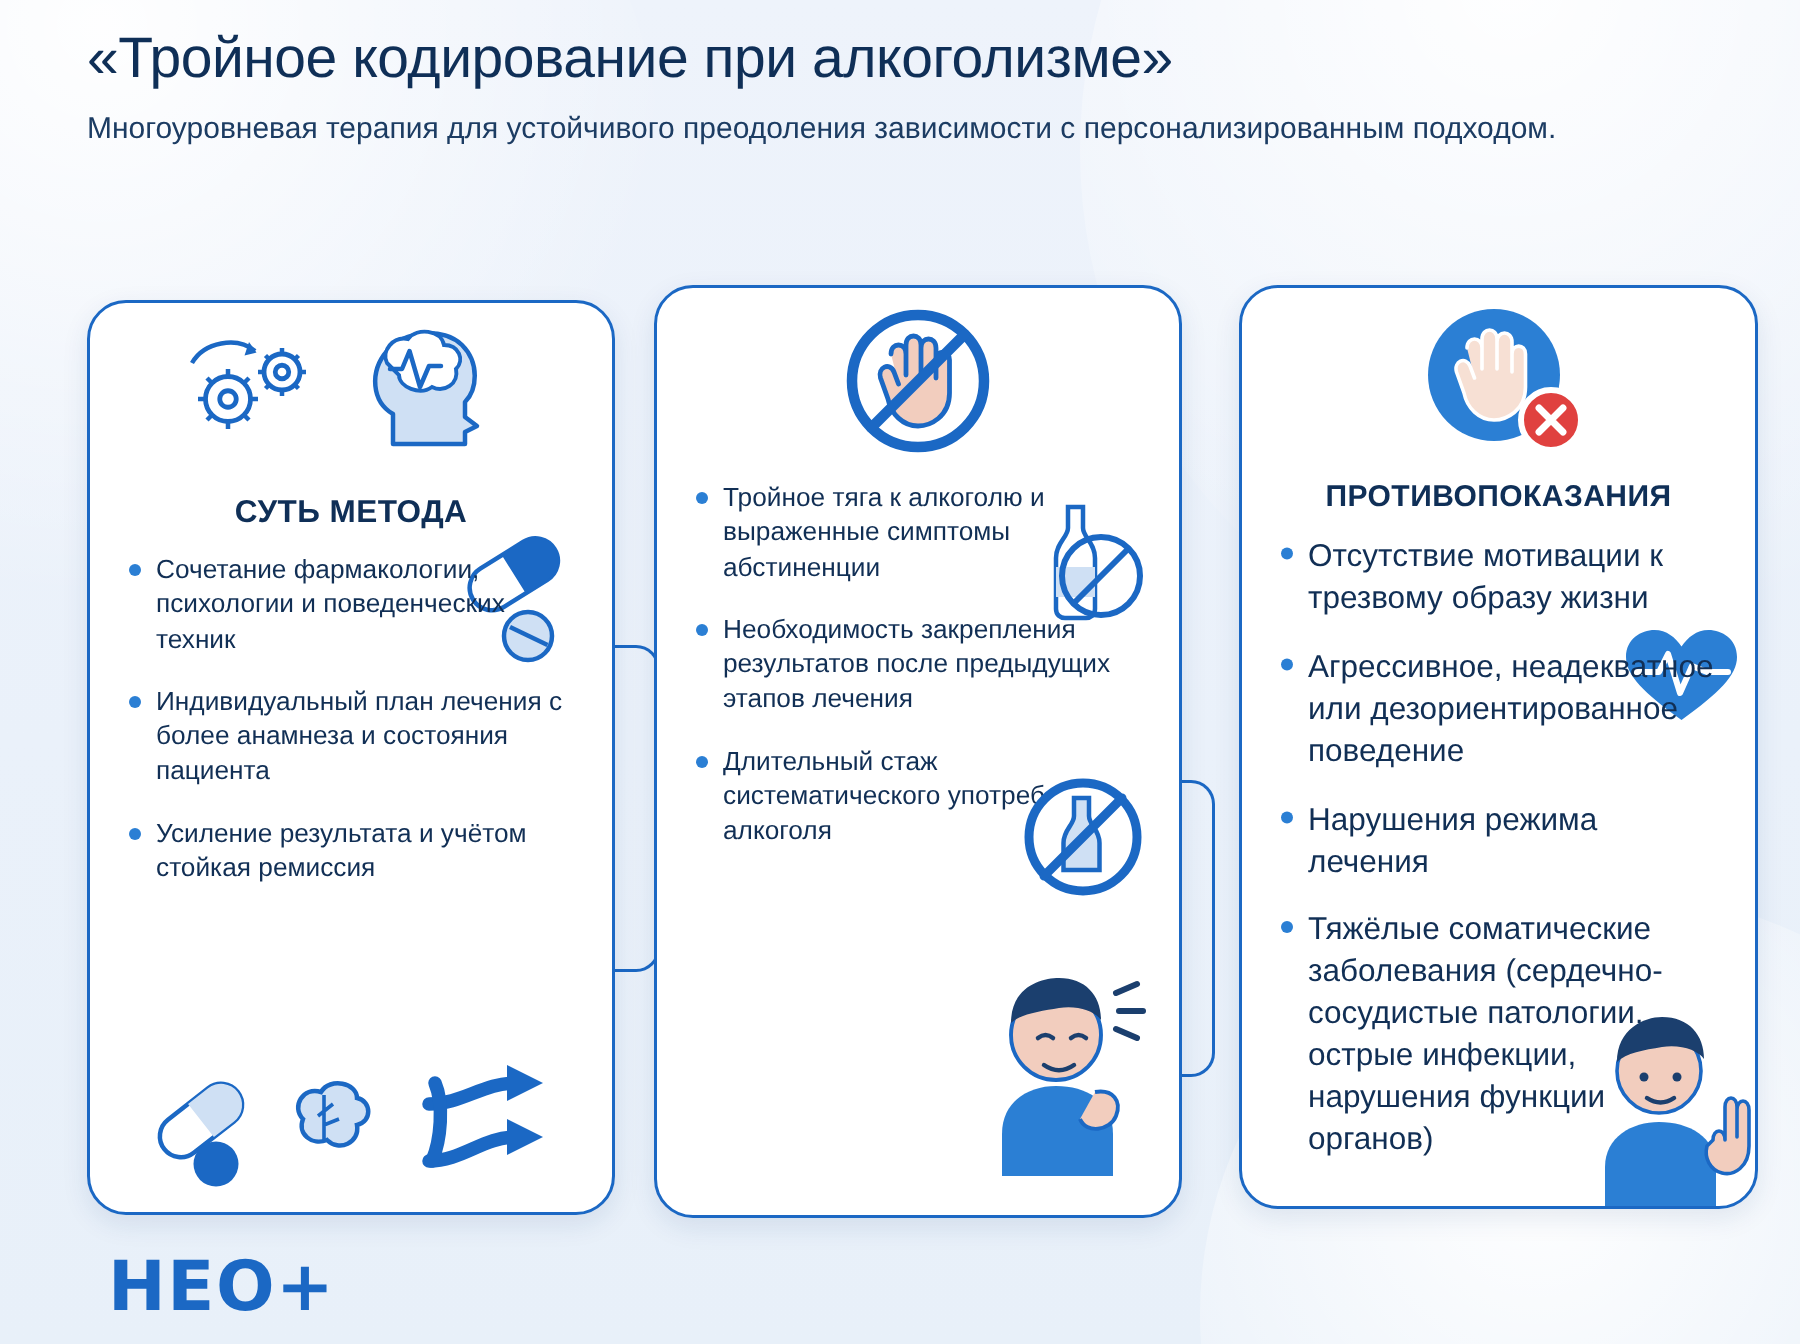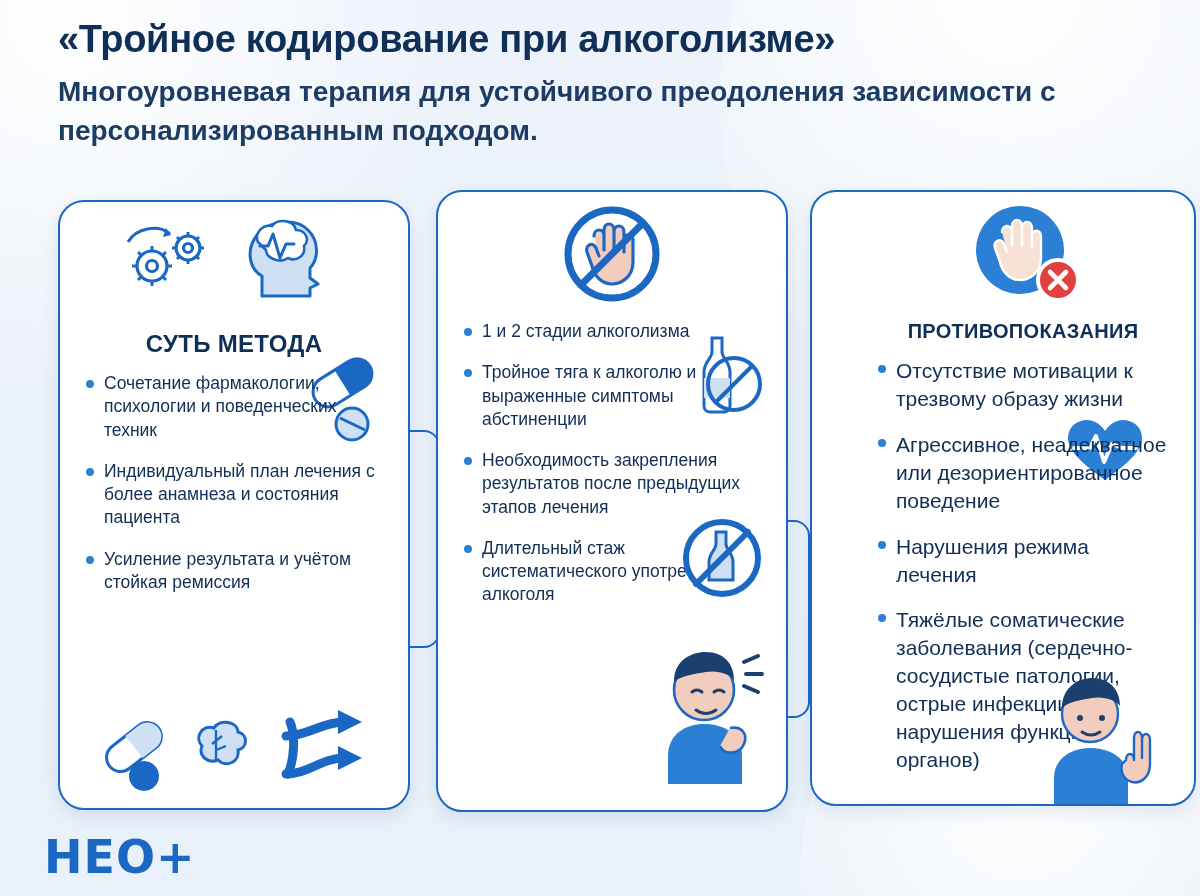--- a/index.html
+++ b/index.html
@@ -33,72 +33,72 @@
   .blob-c { width: 560px; height: 560px; right: -160px; bottom: -260px; }
 
   .header {
     position: absolute;
     left: 58px;
     top: 18px;
     right: 40px;
   }
   .title {
     font-size: 38px;
-    font-weight: bold;
+    font-weight: normal;
     color: #0f2f57;
     letter-spacing: -0.3px;
     margin: 0 0 10px 0;
     line-height: 1.15;
   }
   .subtitle {
-    font-size: 28px;
+    font-size: 20px;
     color: #1c3c63;
     line-height: 1.42;
     margin: 0;
     max-width: 1060px;
-    font-weight: 700;
+    font-weight: 400;
   }
 
   .cards {
     position: absolute;
     left: 58px;
     top: 190px;
     width: 1090px;
     height: 628px;
   }
   .card {
     position: absolute;
     background: #ffffff;
     border: 2px solid #1b68c4;
     border-radius: 26px;
     box-shadow: 0 6px 18px rgba(22, 63, 114, 0.10);
     overflow: hidden;
   }
   .card-1 { left: 0px;   top: 10px;  width: 348px; height: 606px; }
   .card-2 { left: 378px; top: 0px;   width: 348px; height: 618px; }
-  .card-3 { left: 752px; top: 0px;   width: 342px; height: 612px; padding-left: 40px; }
+  .card-3 { left: 768px; top: 0px;   width: 342px; height: 612px; }
 
   .connector {
     position: absolute;
     border: 2px solid #1b68c4;
     border-left: none;
     border-radius: 0 16px 16px 0;
     width: 34px;
     background: transparent;
   }
   .conn-1 { left: 346px; top: 240px; height: 214px; }
   .conn-2 { left: 716px; top: 330px; height: 194px; }
 
   .card-head {
     position: relative;
     height: 128px;
   }
   .card-title {
     text-align: center;
-    font-size: 24px;
+    font-size: 21px;
     font-weight: bold;
     color: #0f2f57;
     letter-spacing: 0.3px;
     margin: 0 0 14px 0;
   }
   .card-3 .card-title { font-size: 20px; }
 
   ul.bullets {
     list-style: none;
     margin: 0;
@@ -123,21 +123,21 @@
     border-radius: 50%;
     background: #2b7fd4;
   }
   .bullet-text { display: inline; }
 
   
   .ic { position: absolute; }
 
   .logo {
     position: absolute;
-    left: 44px;
+    left: 72px;
     bottom: 16px;
     display: flex;
     align-items: flex-end;
   }
   .logo-text {
     font-size: 46px;
     font-weight: bold;
     color: #1b68c4;
     letter-spacing: 1px;
     line-height: 1;
@@ -249,21 +249,20 @@
 
 
       <svg class="ic" style="left:238px; top:140px;" width="100" height="86" viewBox="0 0 100 86">
         <path d="M36 6 L46 6 L46 20 C46 26 54 30 54 40 L54 74 C54 78 51 80 48 80 L34 80 C31 80 28 78 28 74 L28 40 C28 30 36 26 36 20 Z" fill="#ffffff" stroke="#1b68c4" stroke-width="3"></path>
         <rect x="28" y="46" width="26" height="20" fill="#cfe0f4"></rect>
         <circle cx="58" cy="52" r="26" fill="none" stroke="#1b68c4" stroke-width="4"></circle>
         <line x1="40" y1="70" x2="76" y2="34" stroke="#1b68c4" stroke-width="4" stroke-linecap="round"></line>
       </svg>
 
       <ul class="bullets">
-        <li><span class="bullet-text">1 и 2 стадии алкоголизма</span></li>
         <li><span class="bullet-text">Тройное тяга к алкоголю и выраженные симптомы абстиненции</span></li>
         <li><span class="bullet-text">Необходимость закрепления результатов после предыдущих этапов лечения</span></li>
         <li><span class="bullet-text">Длительный стаж систематического употребления алкоголя</span></li>
       </ul>
 
       <svg class="ic" style="left:236px; top:318px;" width="96" height="96" viewBox="0 0 96 96">
         <circle cx="48" cy="48" r="36" fill="#ffffff" stroke="#1b68c4" stroke-width="6"></circle>
         <path d="M42 22 L52 22 L52 34 C52 40 59 43 59 52 L59 70 L35 70 L35 52 C35 43 42 40 42 34 Z" fill="#cfe0f4" stroke="#1b68c4" stroke-width="3"></path>
         <line x1="22" y1="74" x2="74" y2="22" stroke="#1b68c4" stroke-width="6" stroke-linecap="round"></line>
       </svg>

